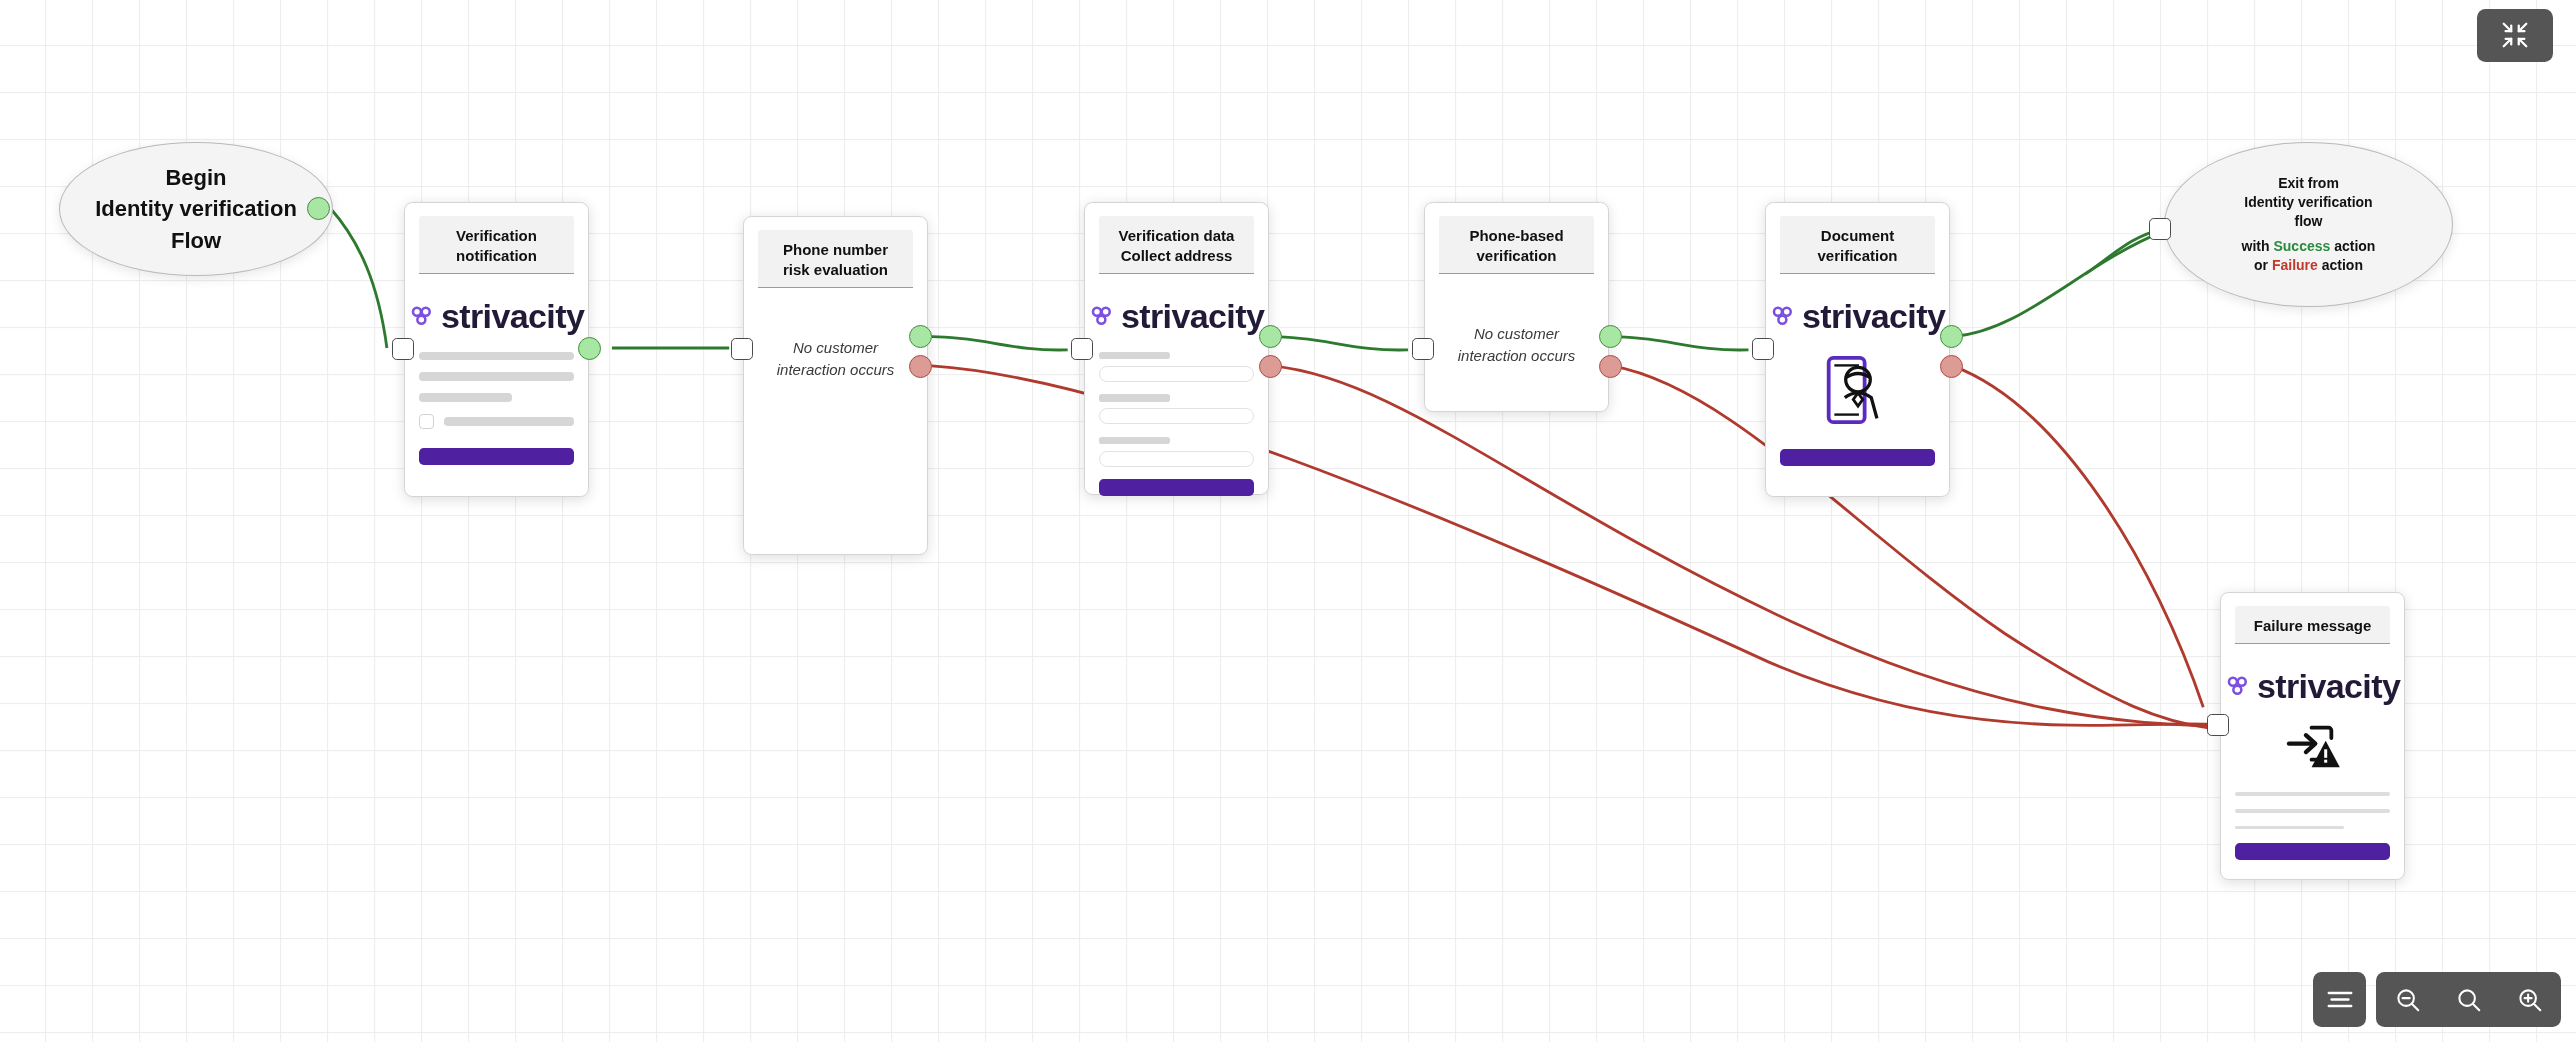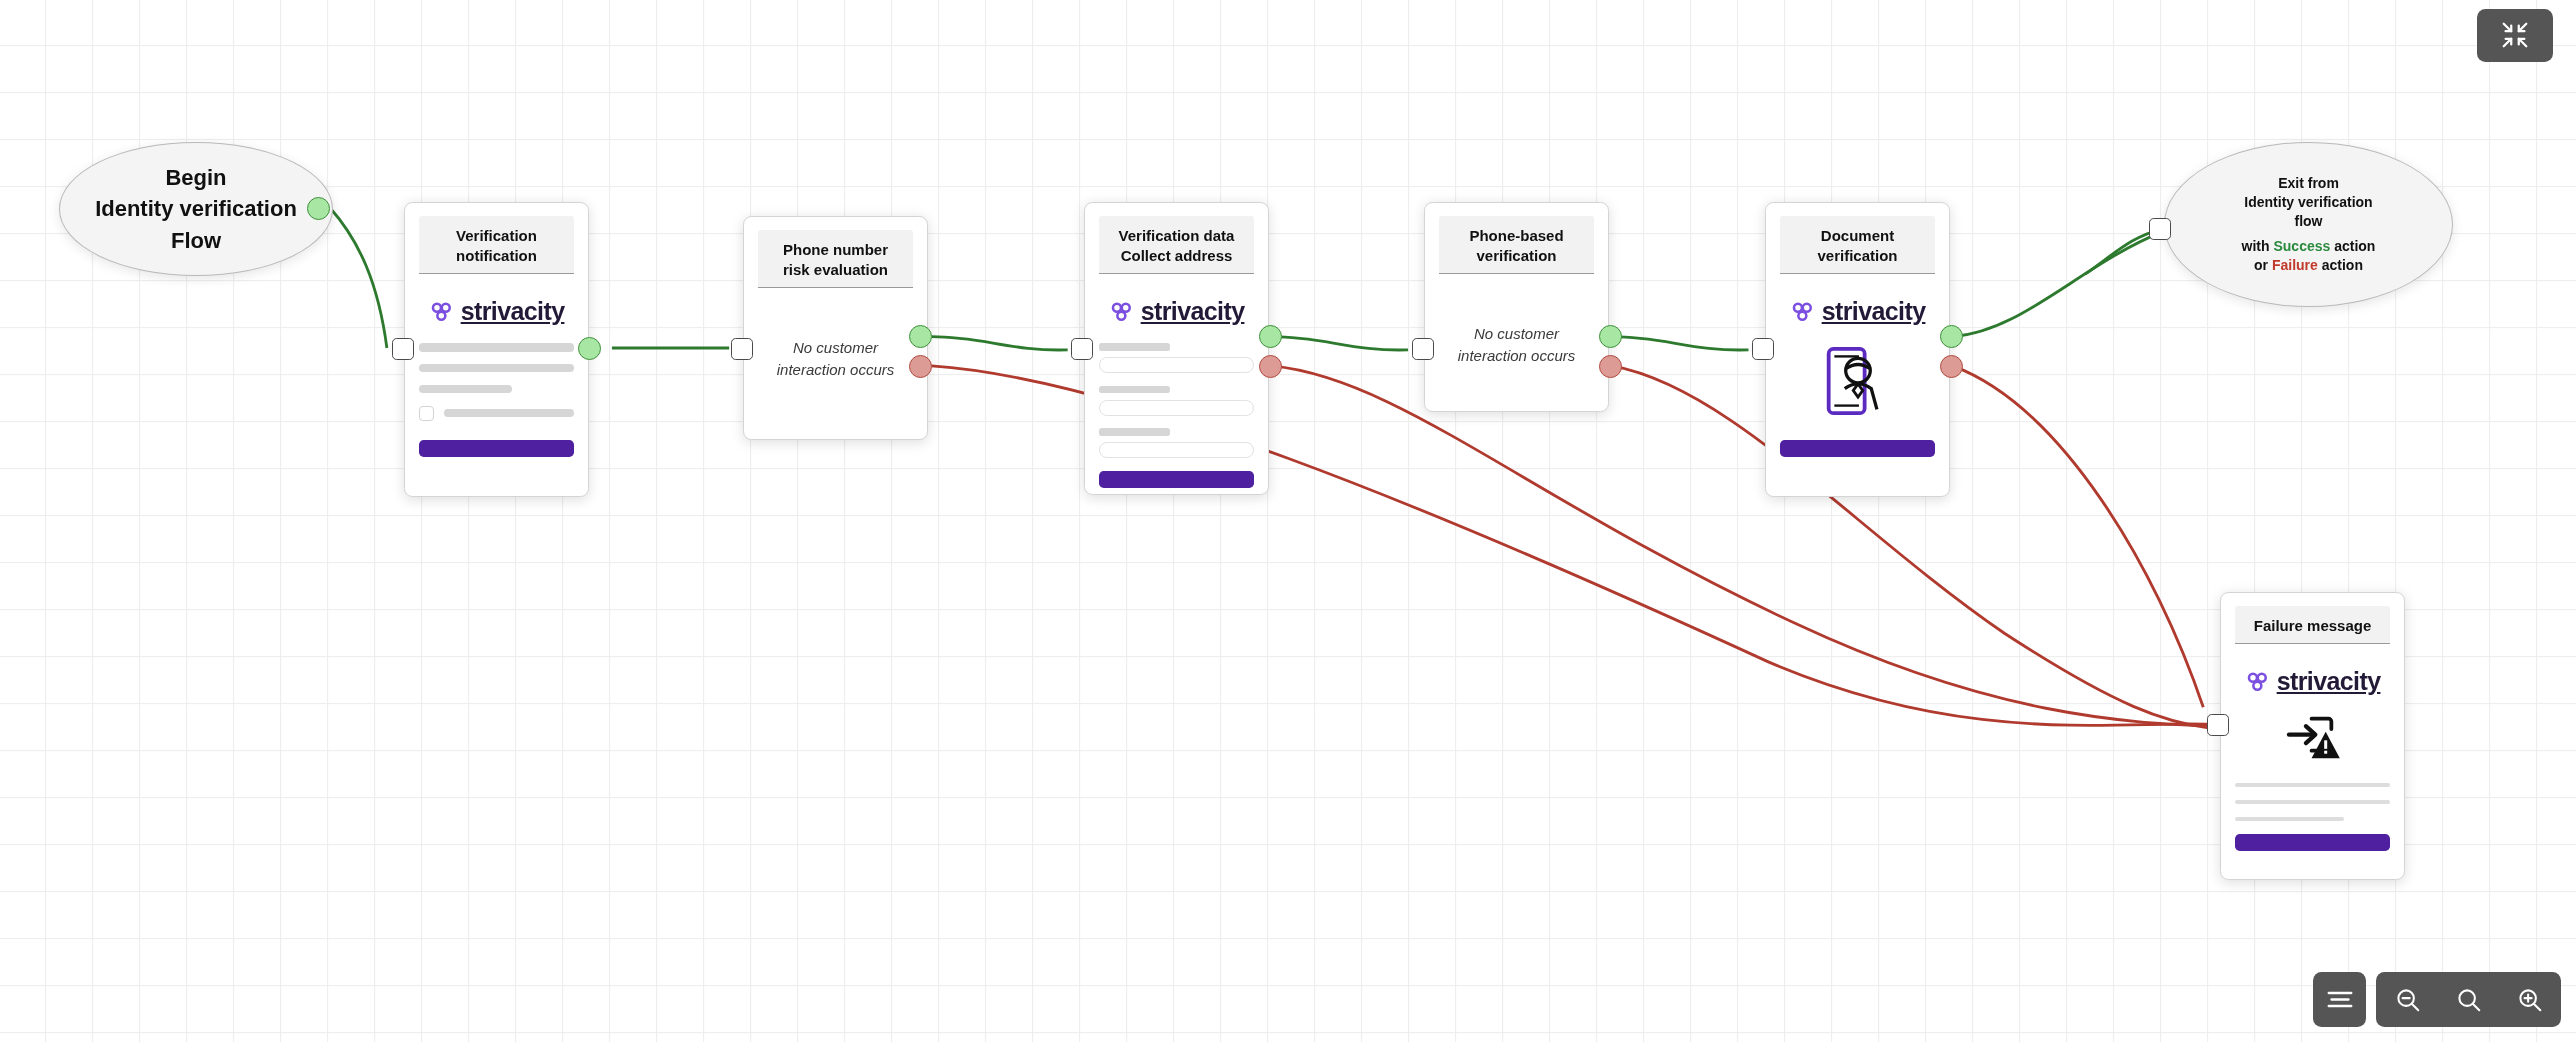--- a/index.html
+++ b/index.html
@@ -63,21 +63,21 @@
     font-weight: bold;
     color: #111;
     line-height: 1.33;
     padding: 9.5px 5.7px 7.6px 5.7px;
     border-radius: 2.8px 2.8px 0 0;
   }
   .node-body { padding-top: 15px; }
 
   .logo-row { display: flex; align-items: center; justify-content: center; gap: 6.6px; margin: 9.5px 0 19px 0; }
   .logo-mark { width: 25.5px; height: 25.5px; flex: 0 0 25.5px; }
-  .logo-word { font-size: 25px; font-weight: bold; letter-spacing: -0.6px; color: #231a38; line-height: 1; text-decoration: underline; }
+  .logo-word { font-size: 34px; font-weight: bold; letter-spacing: -0.6px; color: #231a38; line-height: 1; }
 
   .skel { background: #d6d6d6; border-radius: 3.8px; height: 8.5px; margin-bottom: 12.3px; }
   .skel.w100 { width: 100%; }
   .skel.w60  { width: 60%; }
 
   .line-thin { background: #dddddd; border-radius: 2.8px; height: 3.8px; margin-bottom: 13.2px; }
   .line-thin.w100 { width: 100%; }
   .line-thin.w70  { width: 70%; }
 
   .chk-row { display: flex; align-items: center; gap: 9.5px; margin-bottom: 19px; }
@@ -88,21 +88,21 @@
   .field-input { border: 0.9px solid #e2e2e2; border-radius: 8.5px; height: 16px; width: 100%; margin-bottom: 12.3px; }
 
   .cta { background: #4f21a1; border-radius: 4.7px; height: 17px; width: 100%; margin-top: 3.8px; }
 
   .note { text-align: center; font-style: italic; font-size: 15px; color: #3a3a3a; line-height: 1.45; }
 
   .doc-icon { display: flex; justify-content: center; margin: 5.7px 0 21px 0; }
 
   
   #node-verification-notification { left: 404px;  top: 202px; height: 295px; }
-  #node-phone-risk                { left: 743px;  top: 216px; height: 224px; }
+  #node-phone-risk                { left: 743px;  top: 216px; height: 339px; }
   #node-verification-data         { left: 1084px; top: 202px; height: 293px; }
   #node-phone-based               { left: 1424px; top: 202px; height: 210px; }
   #node-document-verification     { left: 1765px; top: 202px; height: 295px; }
   #node-failure-message           { left: 2220px; top: 592px; height: 288px; }
 
   
   .handle { position: absolute; z-index: 6; }
   .handle-in {
     width: 22px; height: 22px;
     background: #ffffff;

